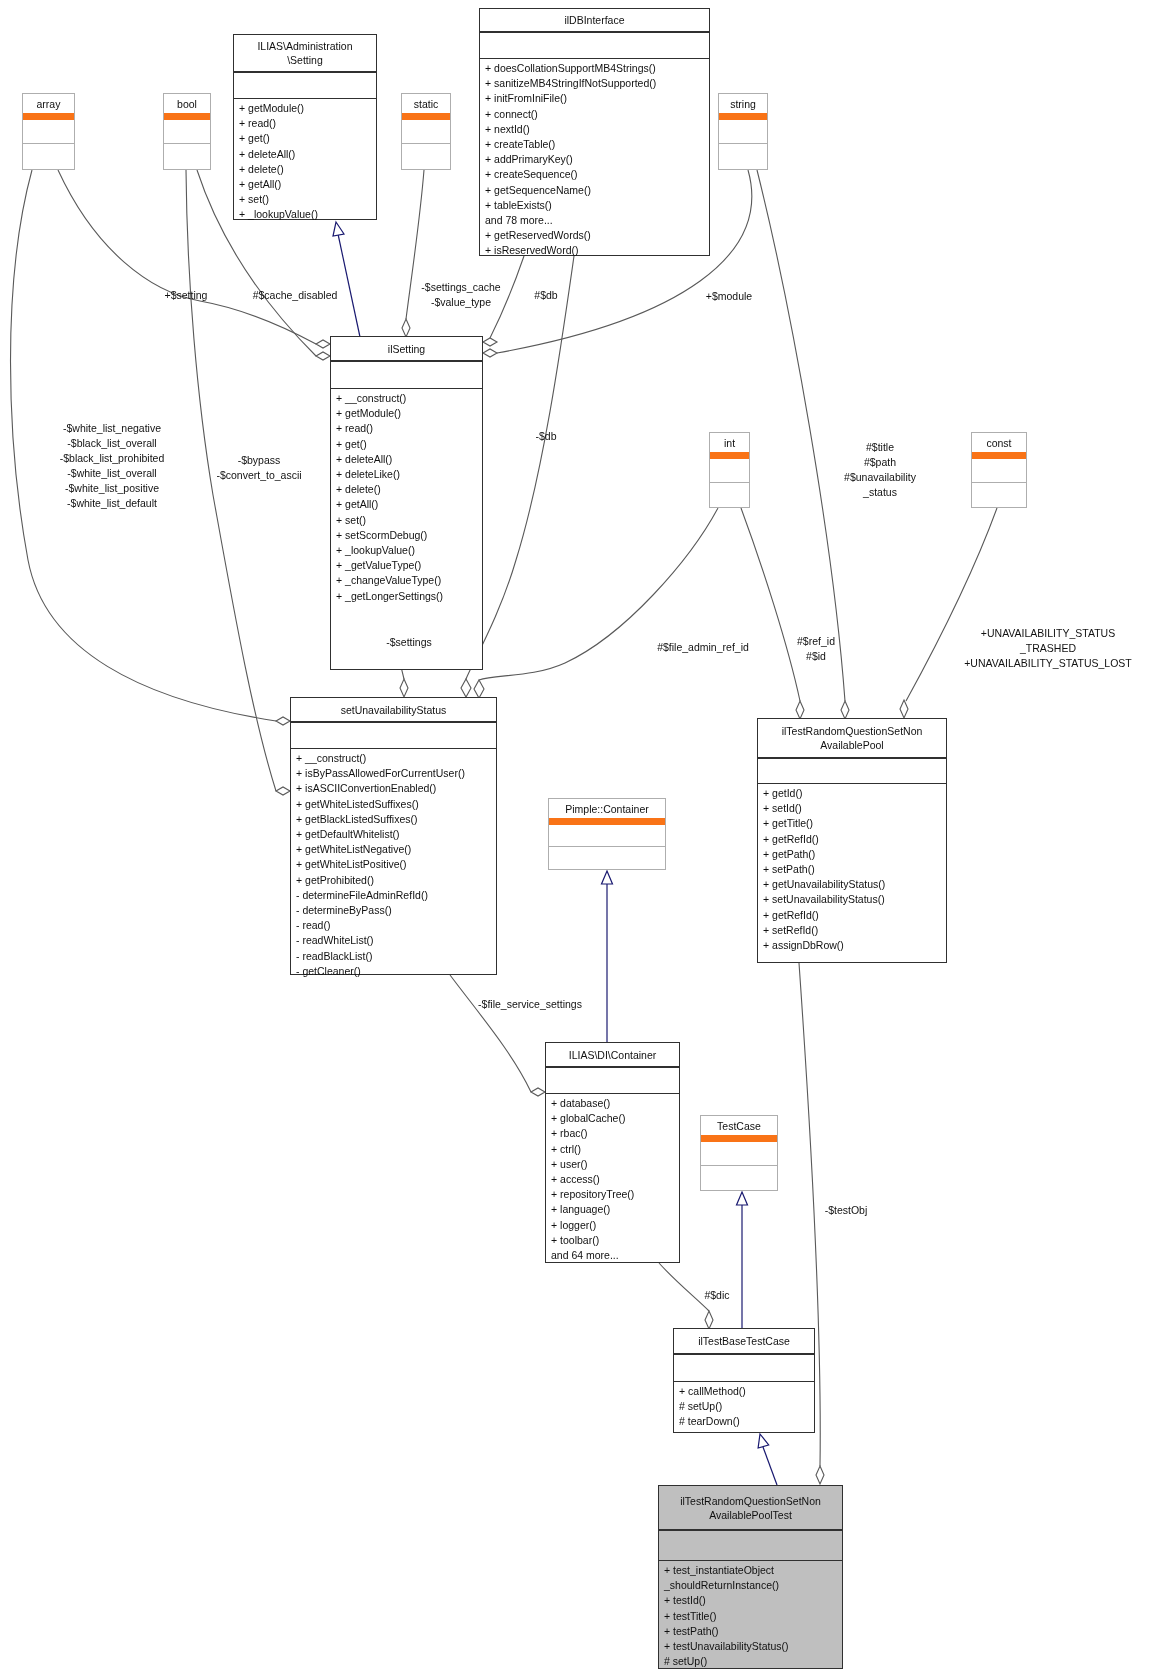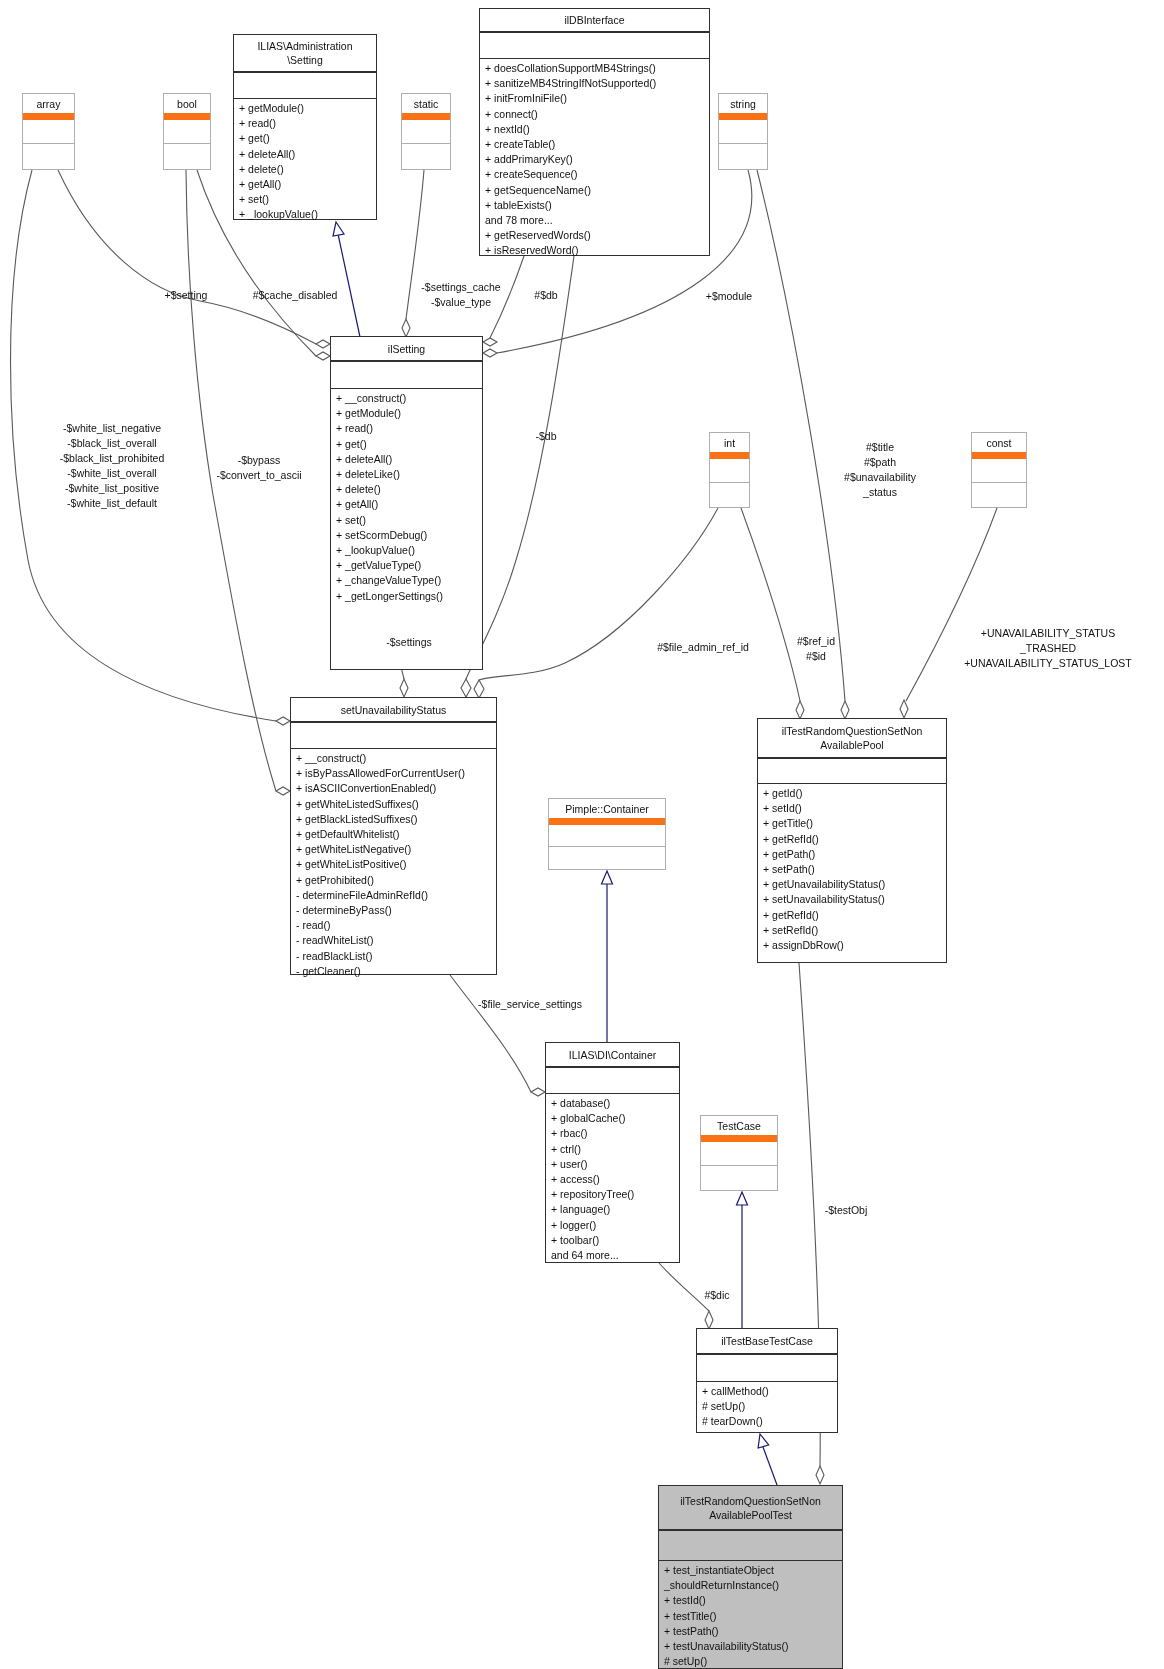--- a/index.html
+++ b/index.html
@@ -220,21 +220,21 @@
         <div>+ logger()</div>
         <div>+ toolbar()</div>
         <div>and 64 more...</div>
       </div>
     </div>
     <div class="class-box type" style="left: 700px; top: 1115px; width: 78px; height: 76px;">
       <div class="c-title" style="height: 26px;">TestCase</div>
       <div class="c-attrs" style="height: 24px;"></div>
       <div class="c-attrs last" style="height: 24px;"></div>
     </div>
-    <div class="class-box class" style="left: 673px; top: 1328px; width: 142px; height: 105px; margin-left: 23px;">
+    <div class="class-box class" style="left: 673px; top: 1328px; width: 142px; height: 105px;">
       <div class="c-title" style="height: 26px;">ilTestBaseTestCase</div>
       <div class="c-attrs" style="height: 27px;"></div>
       <div class="c-members">
         <div>+ callMethod()</div>
         <div># setUp()</div>
         <div># tearDown()</div>
       </div>
     </div>
     <div class="class-box highlight" style="left: 658px; top: 1485px; width: 185px; height: 184px;">
       <div class="c-title" style="height: 45px;">ilTestRandomQuestionSetNon

